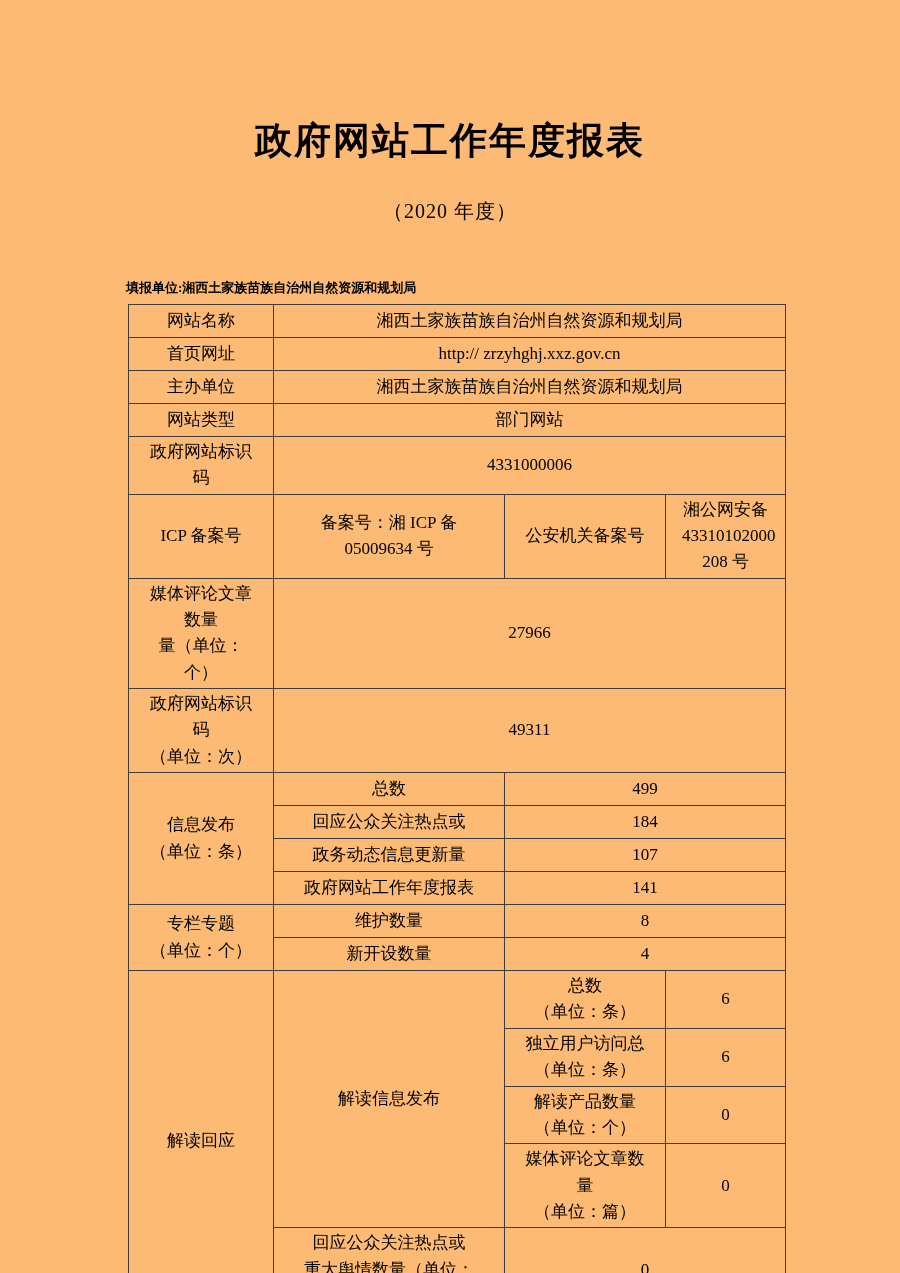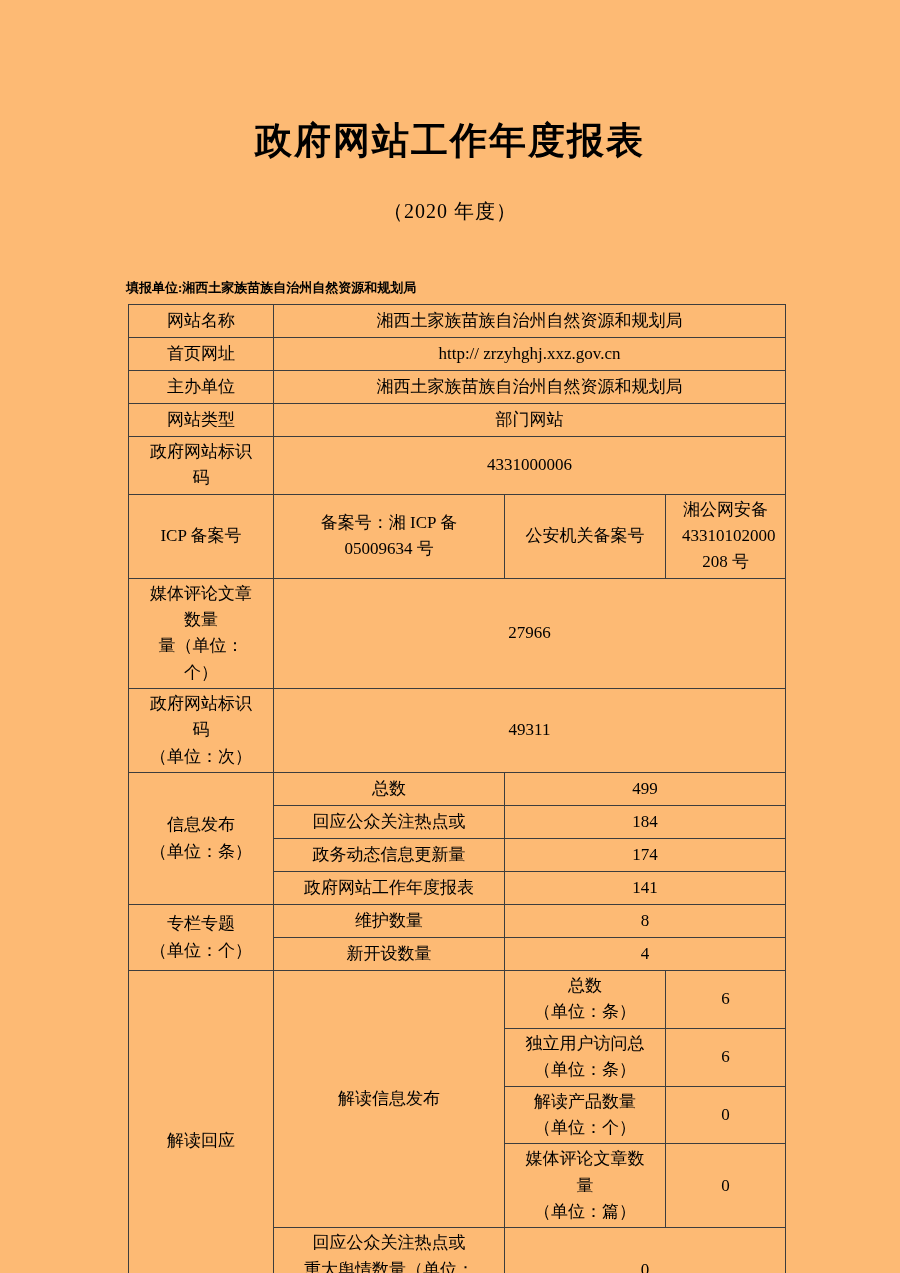--- a/index.html
+++ b/index.html
@@ -128,21 +128,21 @@
 （单位：条）</td>
         <td>总数</td>
         <td colspan="2">499</td>
       </tr>
       <tr class="h33">
         <td>回应公众关注热点或</td>
         <td colspan="2">184</td>
       </tr>
       <tr class="h33">
         <td>政务动态信息更新量</td>
-        <td colspan="2">174</td>
+        <td colspan="2">107</td>
       </tr>
       <tr class="h33">
         <td>政府网站工作年度报表</td>
         <td colspan="2">141</td>
       </tr>
 
       <tr class="h33">
         <td rowspan="2">专栏专题
 （单位：个）</td>
         <td>维护数量</td>

